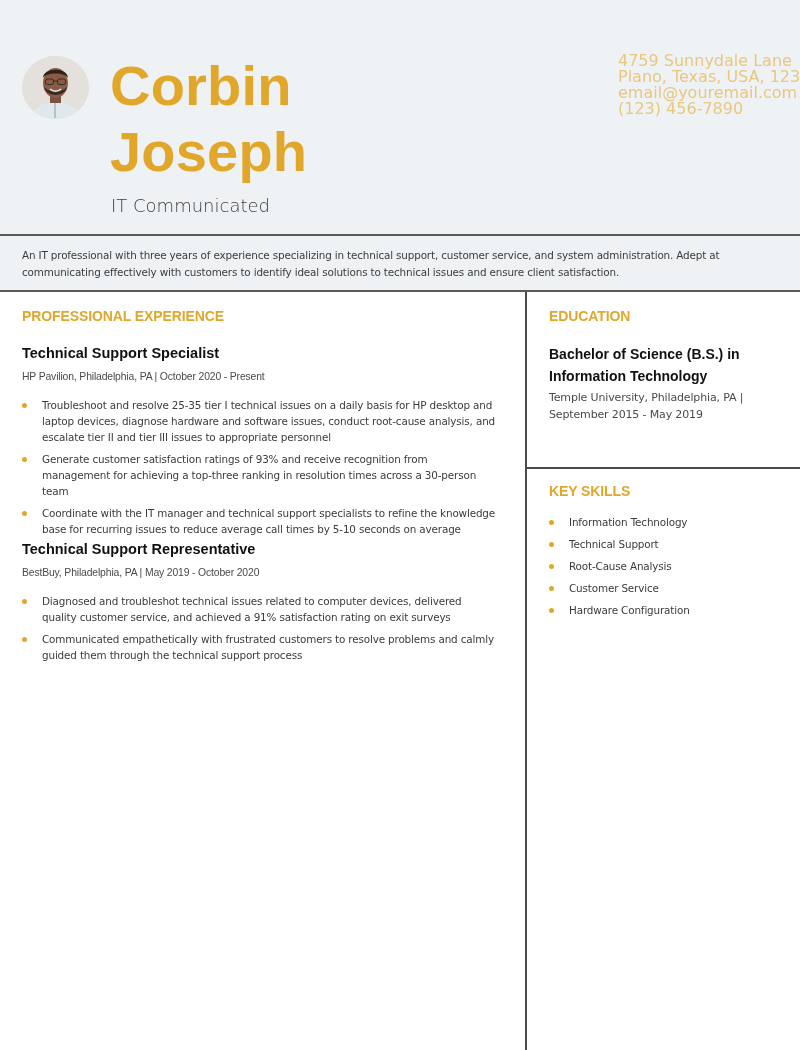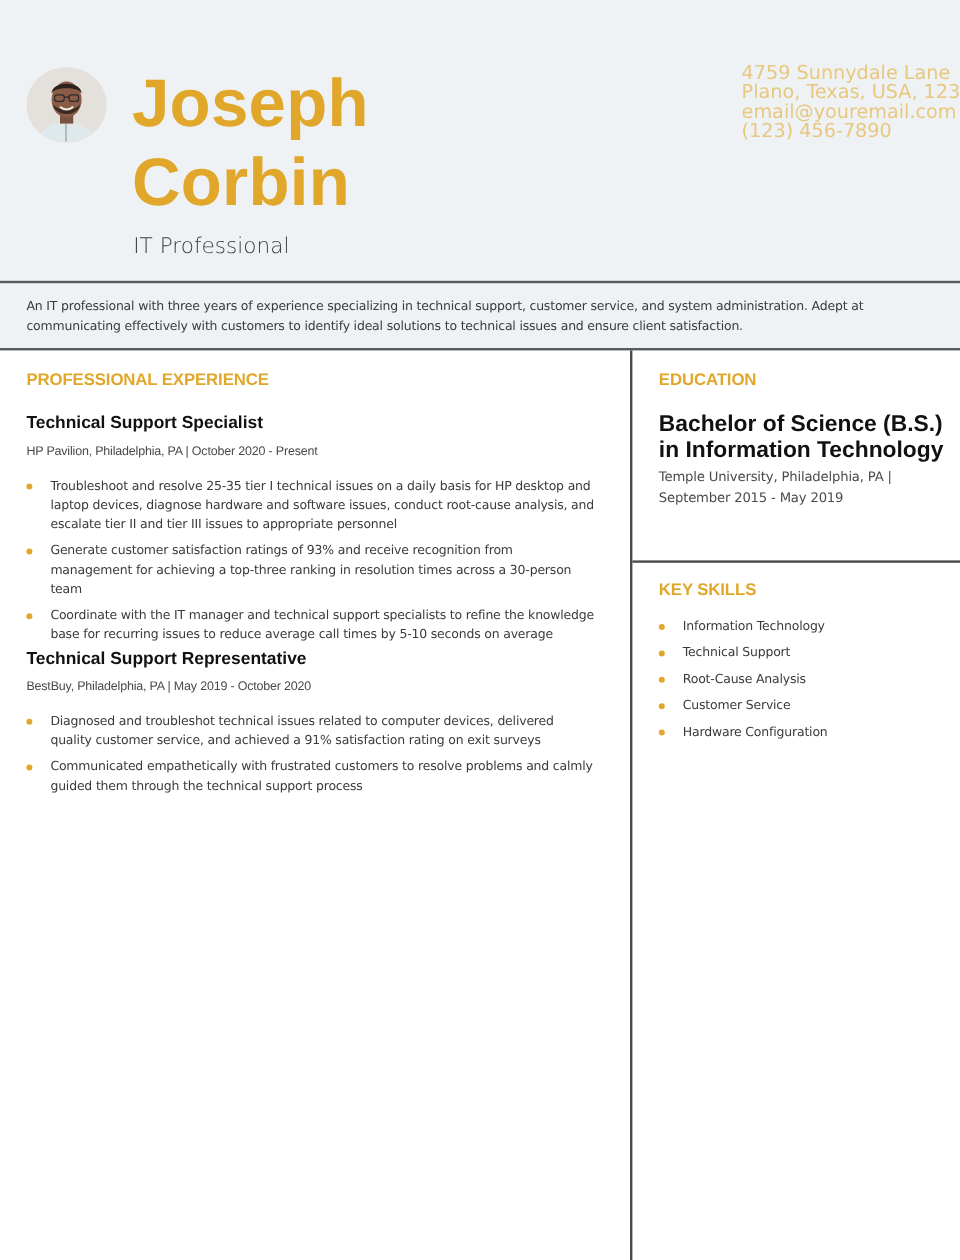--- a/index.html
+++ b/index.html
@@ -141,21 +141,21 @@
       border-radius: 50%;
       background: #e1a72b;
     }
 
     .edu-degree {
       position: absolute;
       left: 549px; top: 343px;
       width: 240px;
       font-family: "Liberation Sans", sans-serif;
       font-weight: 700;
-      font-size: 19px;
+      font-size: 14px;
       line-height: 22px;
       color: #111111;
     }
     .edu-meta {
       position: absolute;
       left: 549px; top: 389px;
       width: 240px;
       font-family: "DejaVu Sans", sans-serif;
       font-size: 11px;
       line-height: 17px;
@@ -209,25 +209,25 @@
 
         <path d="M28 33 C31 36 36 36 39 33" stroke="#f1ece6" stroke-width="1.6" fill="none"></path>
 
         <rect x="23.5" y="23" width="8" height="5.5" rx="2" fill="none" stroke="#2b2b2b" stroke-width="1"></rect>
         <rect x="35.5" y="23" width="8" height="5.5" rx="2" fill="none" stroke="#2b2b2b" stroke-width="1"></rect>
         <line x1="31.5" y1="25" x2="35.5" y2="25" stroke="#2b2b2b" stroke-width="1"></line>
       </svg>
     </div>
 
     <div class="name">
+      <span>Corbin</span>
       <span>Joseph</span>
-      <span>Corbin</span>
     </div>
 
-    <div class="job-title">IT Professional</div>
+    <div class="job-title">IT Communicated</div>
 
     <div class="contact">
       <div>4759 Sunnydale Lane</div>
       <div>Plano, Texas, USA, 12345</div>
       <div>email@youremail.com</div>
       <div>(123) 456-7890</div>
     </div>
   </div>
 
   <div class="summary">An IT professional with three years of experience specializing in technical support, customer service, and system administration. Adept at communicating effectively with customers to identify ideal solutions to technical issues and ensure client satisfaction.</div>

